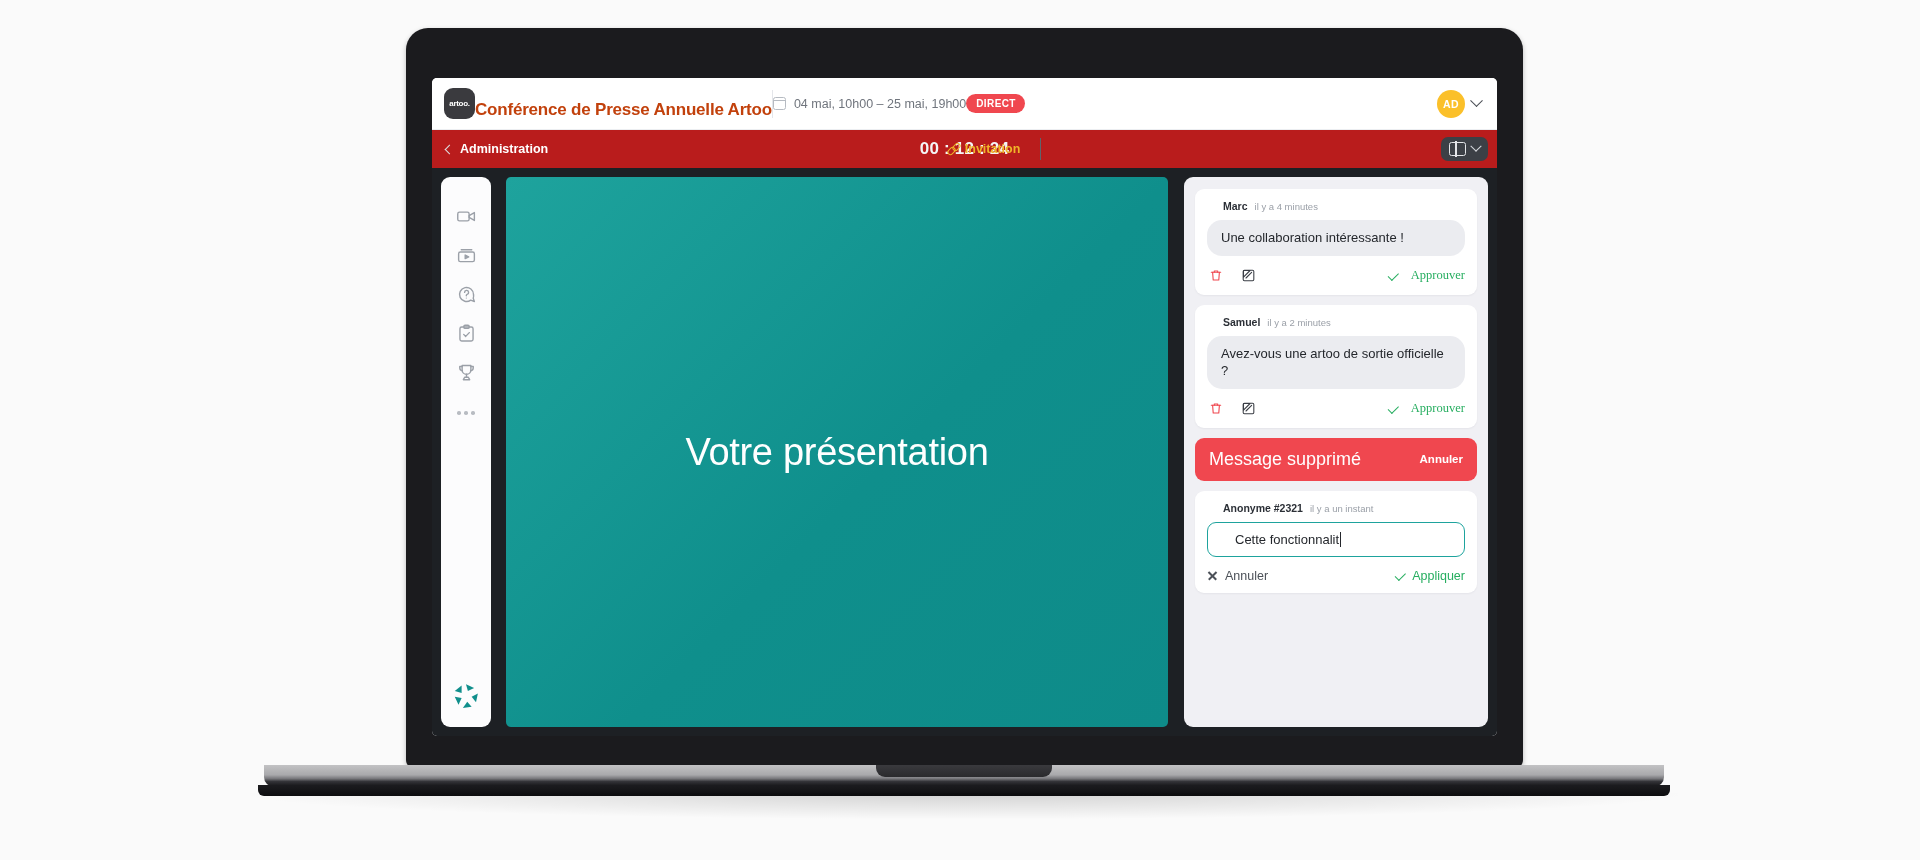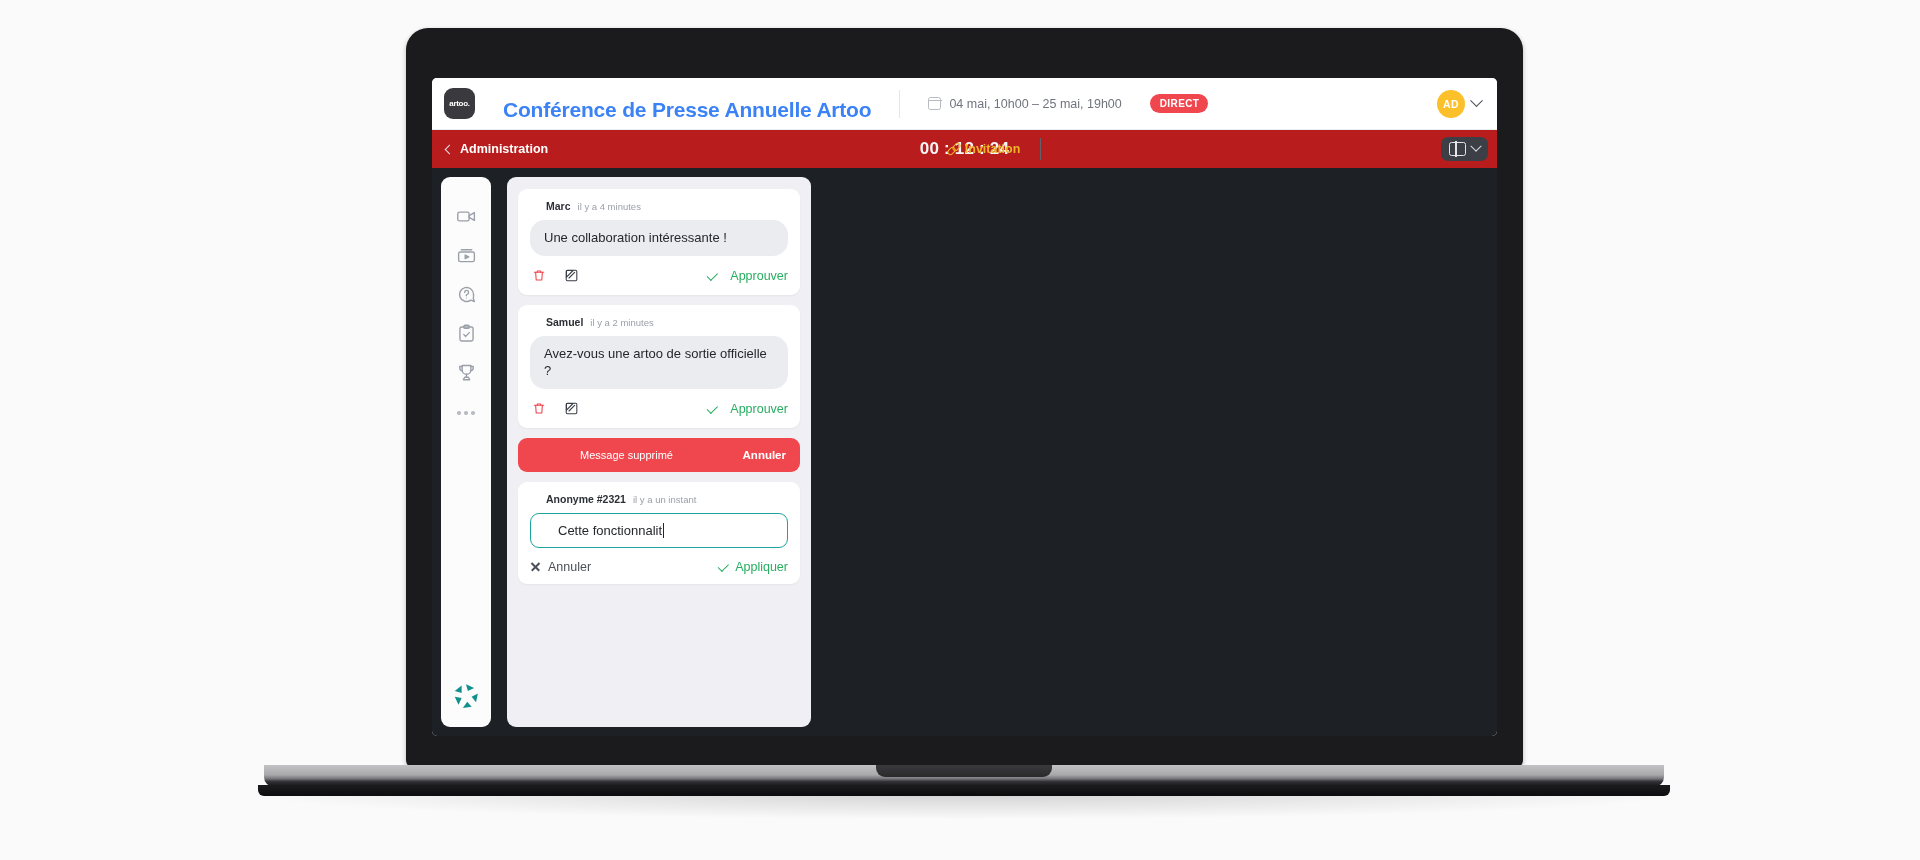--- a/index.html
+++ b/index.html
@@ -84,43 +84,43 @@
 
   
   .app-header {
     height: 52px;
     min-height: 52px;
     background: #fff;
     border-bottom: 1px solid #eceef1;
     display: flex;
     align-items: center;
     padding: 0 16px 0 12px;
-    gap: 28px;
+    gap: 0;
   }
 
   .brand-logo {
     width: 31px; height: 31px;
     background: #3a3a3e;
     border-radius: 9px;
     display: flex;
     align-items: center;
     justify-content: center;
     flex: none;
   }
   .brand-logo span {
     color: #fff;
     font-size: 8px;
     font-weight: bold;
     letter-spacing: -.3px;
   }
 
   .event-title {
-    font-size: 21px;
-    font-weight: bold;
-    color: #3b82f6;
+    font-size: 17px;
+    font-weight: bold;
+    color: #c2410c;
     white-space: nowrap;
     letter-spacing: -.2px;
     margin-top: 12px;
   }
 
   .hdr-divider {
     width: 1px;
     height: 28px;
     background: #e4e6ea;
     flex: none;
@@ -410,38 +410,39 @@
     align-items: center;
     justify-content: center;
   }
   .approve {
     margin-left: auto;
     display: flex;
     align-items: center;
     gap: 12px;
     color: #27ae60;
     font-size: 12.5px;
+    font-family: Liberation Serif, serif;
   }
   .tick {
     width: 10px; height: 6px;
     border-left: 1.7px solid #27ae60;
     border-bottom: 1.7px solid #27ae60;
     transform: rotate(-45deg) translateY(-1px);
   }
 
   
   .deleted-bar {
     background: #f0474f;
     border-radius: 9px;
     padding: 11px 14px;
     display: flex;
     align-items: center;
     color: #fff;
   }
-  .deleted-text { font-size: 11px; margin-left: 48px; }
+  .deleted-text { font-size: 18px; }
   .undo-link {
     margin-left: auto;
     font-size: 11.5px;
     font-weight: bold;
   }
 
   
   .edit-input {
     border: 1.5px solid #1ea39d;
     border-radius: 9px;
@@ -590,20 +591,23 @@
                 <path d="M24 5 L37 11 L27 16 Z"></path>
                 <path d="M43 20 L40 34 L33 25 Z"></path>
                 <path d="M33 41 L19 43 L26 33 Z"></path>
                 <path d="M12 38 L6 25 L17 27 Z"></path>
                 <path d="M6 16 L17 7 L17 19 Z"></path>
               </g>
             </svg>
           </div>
         </div>
 
+        <div class="stage">
+          <div class="stage-title">Votre présentation</div>
+        </div>
 
         <div class="comments-panel">
 
           <div class="card">
             <div class="card-head">
               <span class="card-author">Marc</span>
               <span class="card-time">il y a 4 minutes</span>
             </div>
             <div class="bubble">Une collaboration intéressante !</div>
             <div class="card-actions">

